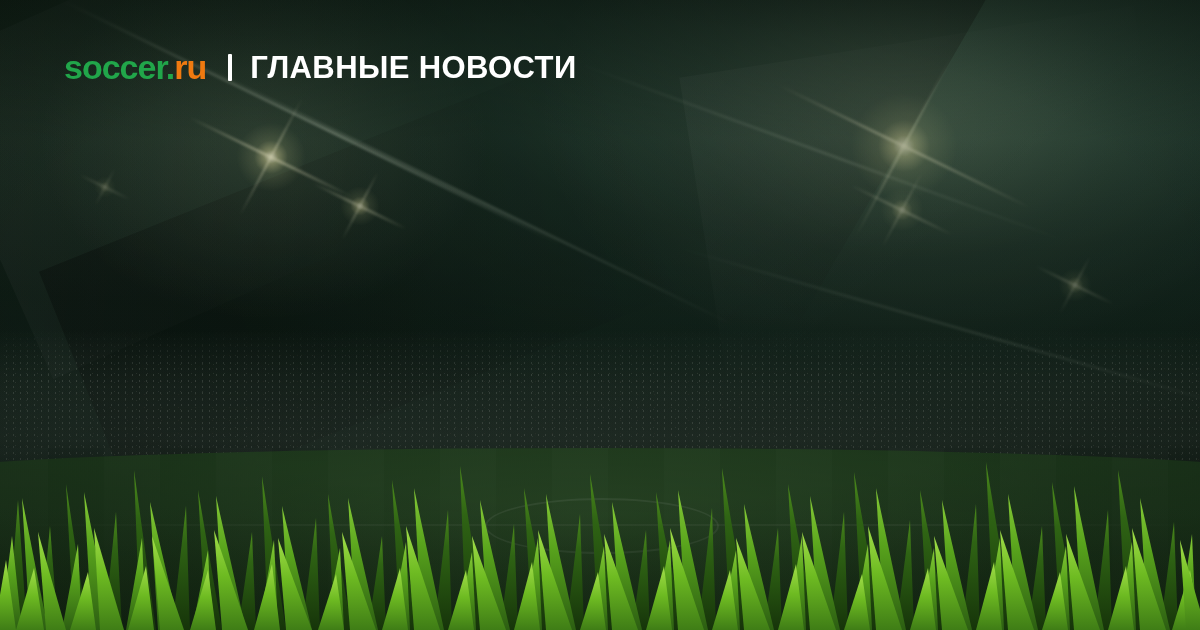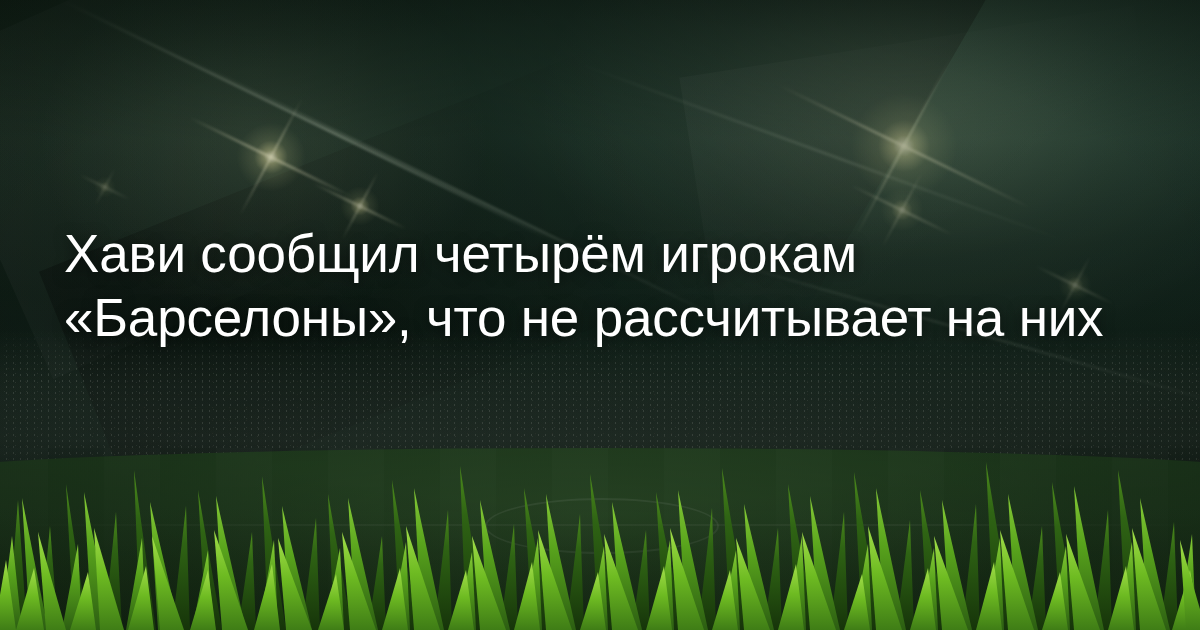--- a/index.html
+++ b/index.html
@@ -429,16 +429,22 @@
         <path d="M1042 190 L1060 132 L1068 190 Z"></path>
         <path d="M1074 190 L1066 94 L1100 190 Z"></path>
         <path d="M1108 190 L1126 126 L1134 190 Z"></path>
         <path d="M1140 190 L1132 88 L1166 190 Z"></path>
         <path d="M1172 190 L1190 130 L1200 190 Z"></path>
         <path d="M1186 190 L1180 100 L1206 190 Z"></path>
       </g>
     </svg>
   </div>
 
-
-  <h1 class="headline">Хави сообщил четырём игрокам «Барселоны», что не рассчитывает на них</h1>
+  <div class="header">
+    <div class="logo">
+      <span class="part-soccer">soccer</span><span class="part-dot">.</span><span class="part-tld">ru</span>
+    </div>
+    <div class="divider-bar"></div>
+    <div class="header-label">ГЛАВНЫЕ НОВОСТИ</div>
+  </div>
+
 
 </div>
 
 </body></html>

